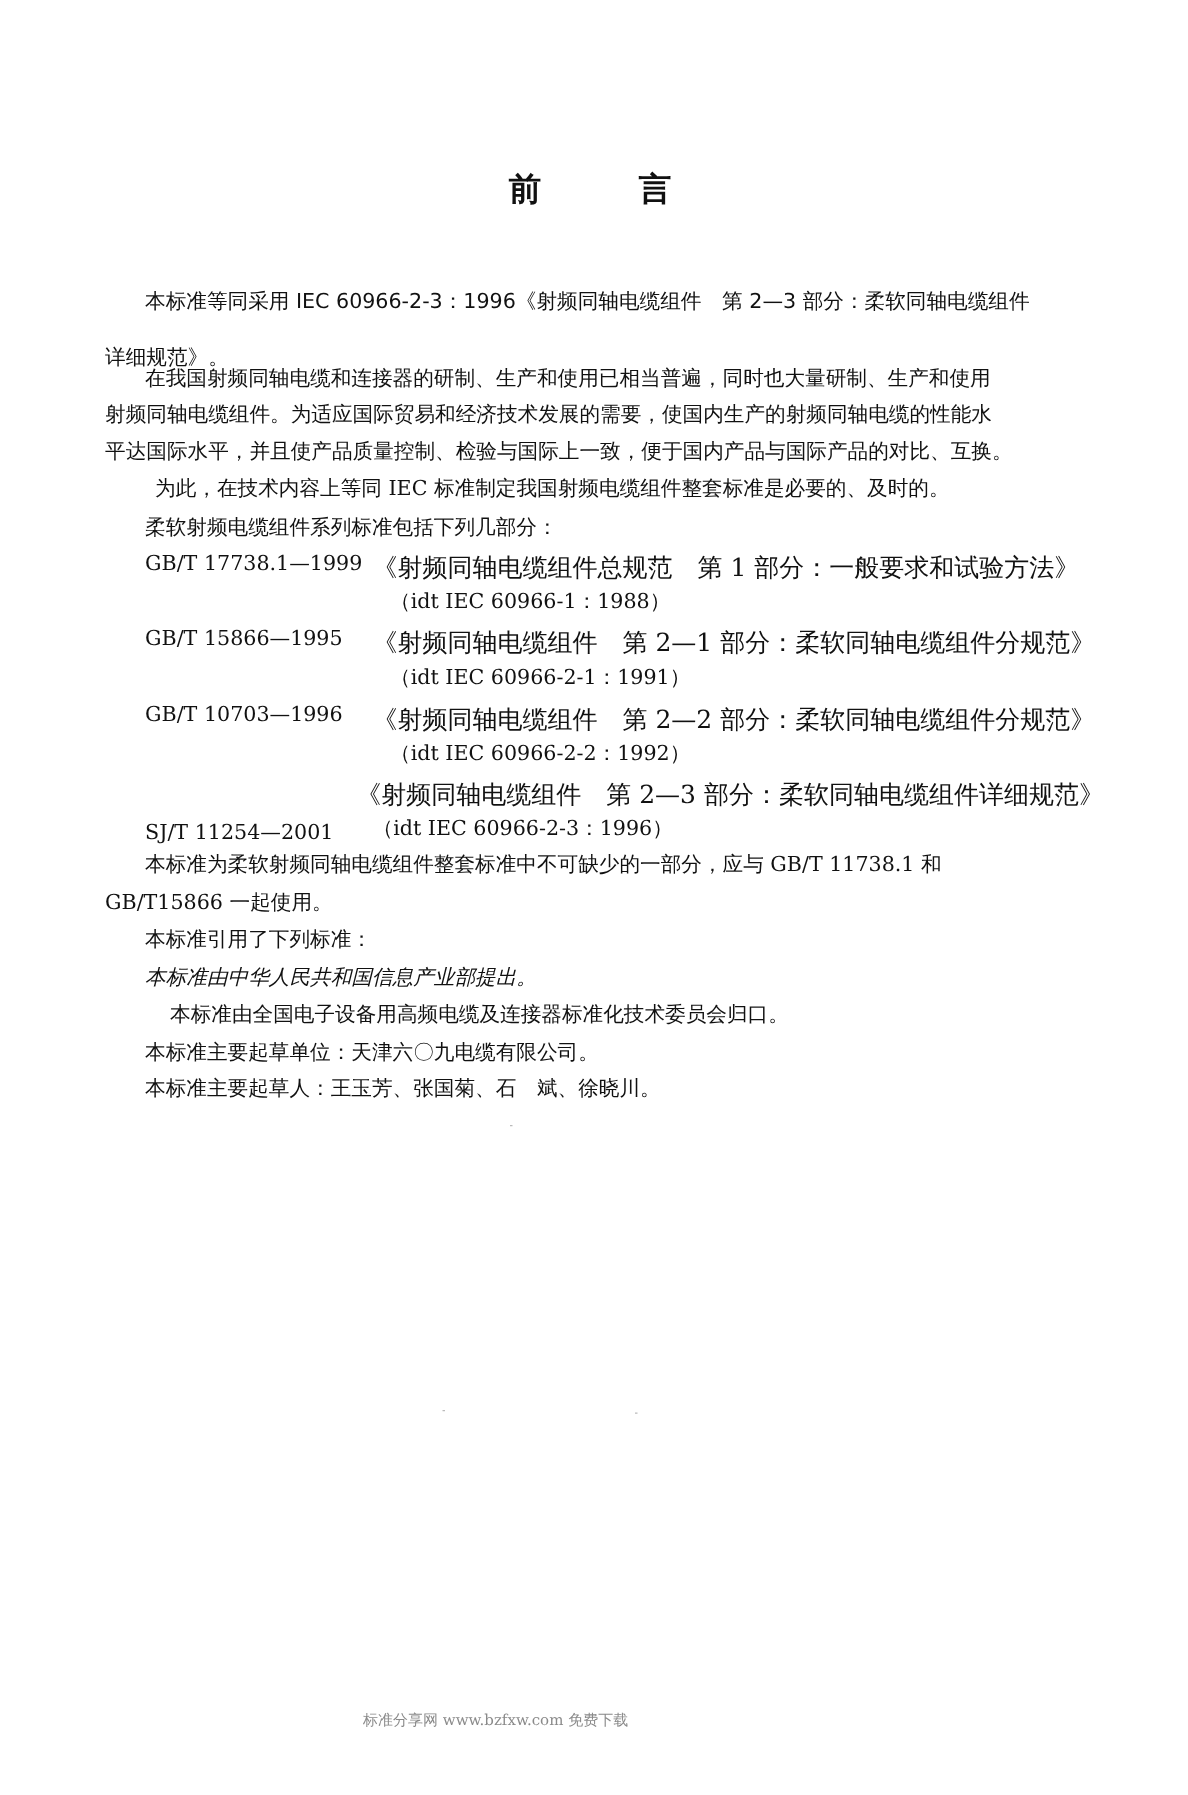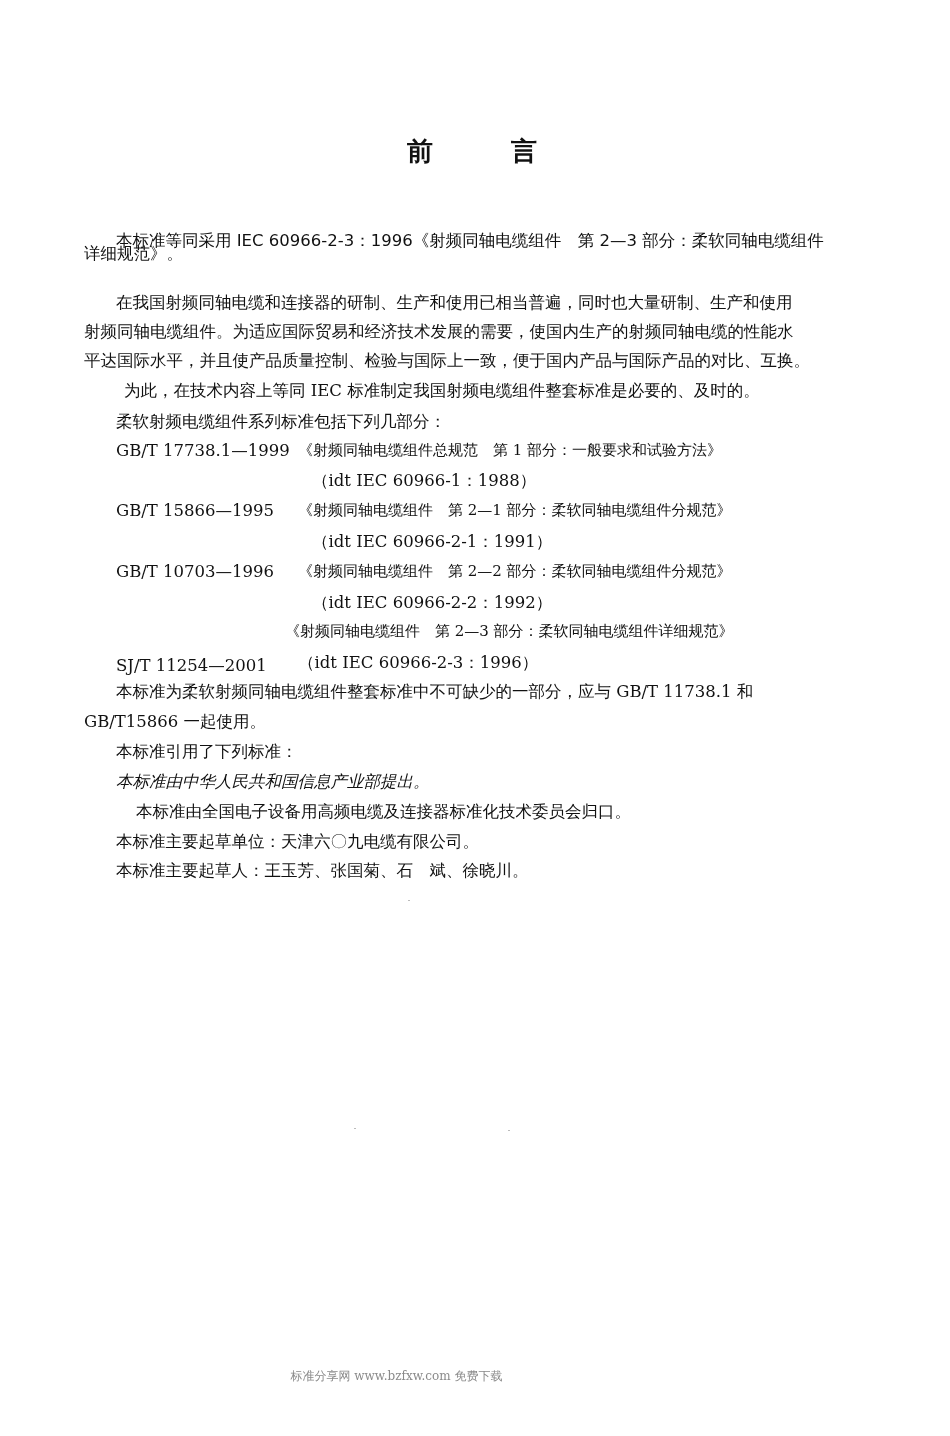--- a/index.html
+++ b/index.html
@@ -14,37 +14,37 @@
     letter-spacing: 0;
   }
   .title span { display: inline-block; }
   .title .gap { width: 78px; }
   .line {
     position: absolute; left: 0; white-space: nowrap;
     font-size: 16.5px; line-height: 20px;
   }
   .bold { font-family: "DejaVu Sans", sans-serif; font-weight: normal; }
   .std-code { position: absolute; white-space: nowrap; font-size: 16.5px; }
-  .std-title { position: absolute; white-space: nowrap; font-size: 15px; }
+  .std-title { position: absolute; white-space: nowrap; font-size: 20px; }
   .idt { position: absolute; white-space: nowrap; font-size: 16.5px; }
   .footer {
     position: absolute; top: 1368px; left: 0; width: 793px; text-align: center;
     font-size: 12px; color: #8a8a8a;
   }
   .dot { position: absolute; width: 2px; height: 1px; background: #bbb; }
 </style>
 </head>
 <body>
 
 <div class="title">
   <span>前</span><span class="gap"></span><span>言</span>
 </div>
 
 <div class="line bold" style="top:231px; left:116px;">本标准等同采用 IEC 60966-2-3：1996《射频同轴电缆组件　第 2—3 部分：柔软同轴电缆组件</div>
-<div class="line" style="top:244px; left:84px;text-align:right;">详细规范》。</div>
+<div class="line" style="top:276px; left:84px;text-align:right;">详细规范》。</div>
 
 <div class="line" style="top:293px; left:116px;">在我国射频同轴电缆和连接器的研制、生产和使用已相当普遍，同时也大量研制、生产和使用</div>
 <div class="line" style="top:322px; left:84px;">射频同轴电缆组件。为适应国际贸易和经济技术发展的需要，使国内生产的射频同轴电缆的性能水</div>
 <div class="line" style="top:351px; left:84px;">平达国际水平，并且使产品质量控制、检验与国际上一致，便于国内产品与国际产品的对比、互换。</div>
 <div class="line" style="top:381px; left:84px;margin-left:40px;">为此，在技术内容上等同 IEC 标准制定我国射频电缆组件整套标准是必要的、及时的。</div>
 
 <div class="line" style="top:412px; left:116px;">柔软射频电缆组件系列标准包括下列几部分：</div>
 
 <div>
   <div class="std-code" style="top:441px; left:116px;">GB/T 17738.1—1999</div>

